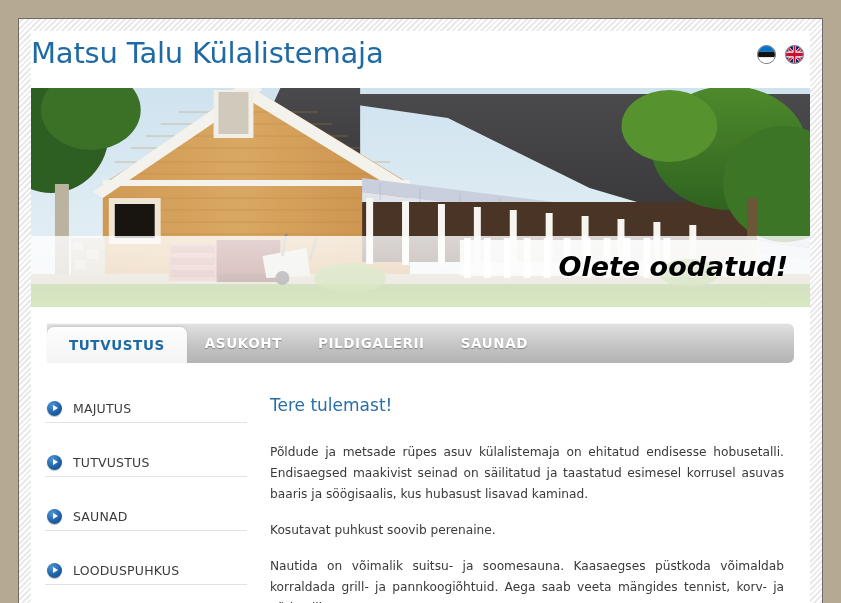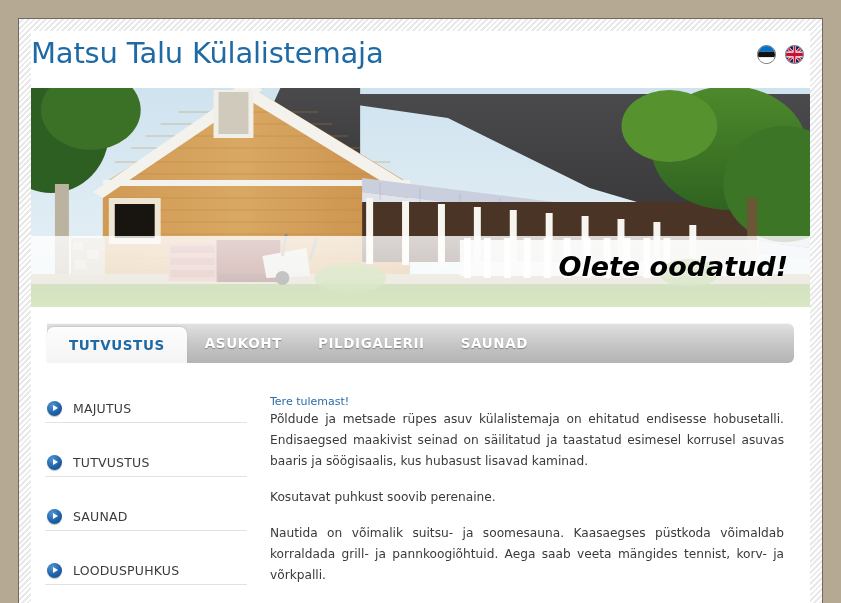--- a/index.html
+++ b/index.html
@@ -182,23 +182,23 @@
     color: #3b3b3b;
     letter-spacing: 0.2px;
     font-family: "DejaVu Sans", sans-serif;
   }
 
   #main {
     flex: 1;
     padding: 0 6px 0 23px;
   }
   #main-heading {
-    font-size: 11px;
+    font-size: 17px;
     color: #2a6ea8;
-    margin: 0 0 1px 0;
+    margin: 0 0 27px 0;
     font-weight: normal;
     font-family: "DejaVu Sans", sans-serif;
   }
   .para {
     font-size: 12.2px;
     line-height: 1.72;
     color: #3a3a3a;
     text-align: justify;
     margin: 0 12px 15px 0;
     font-family: "DejaVu Sans", sans-serif;

